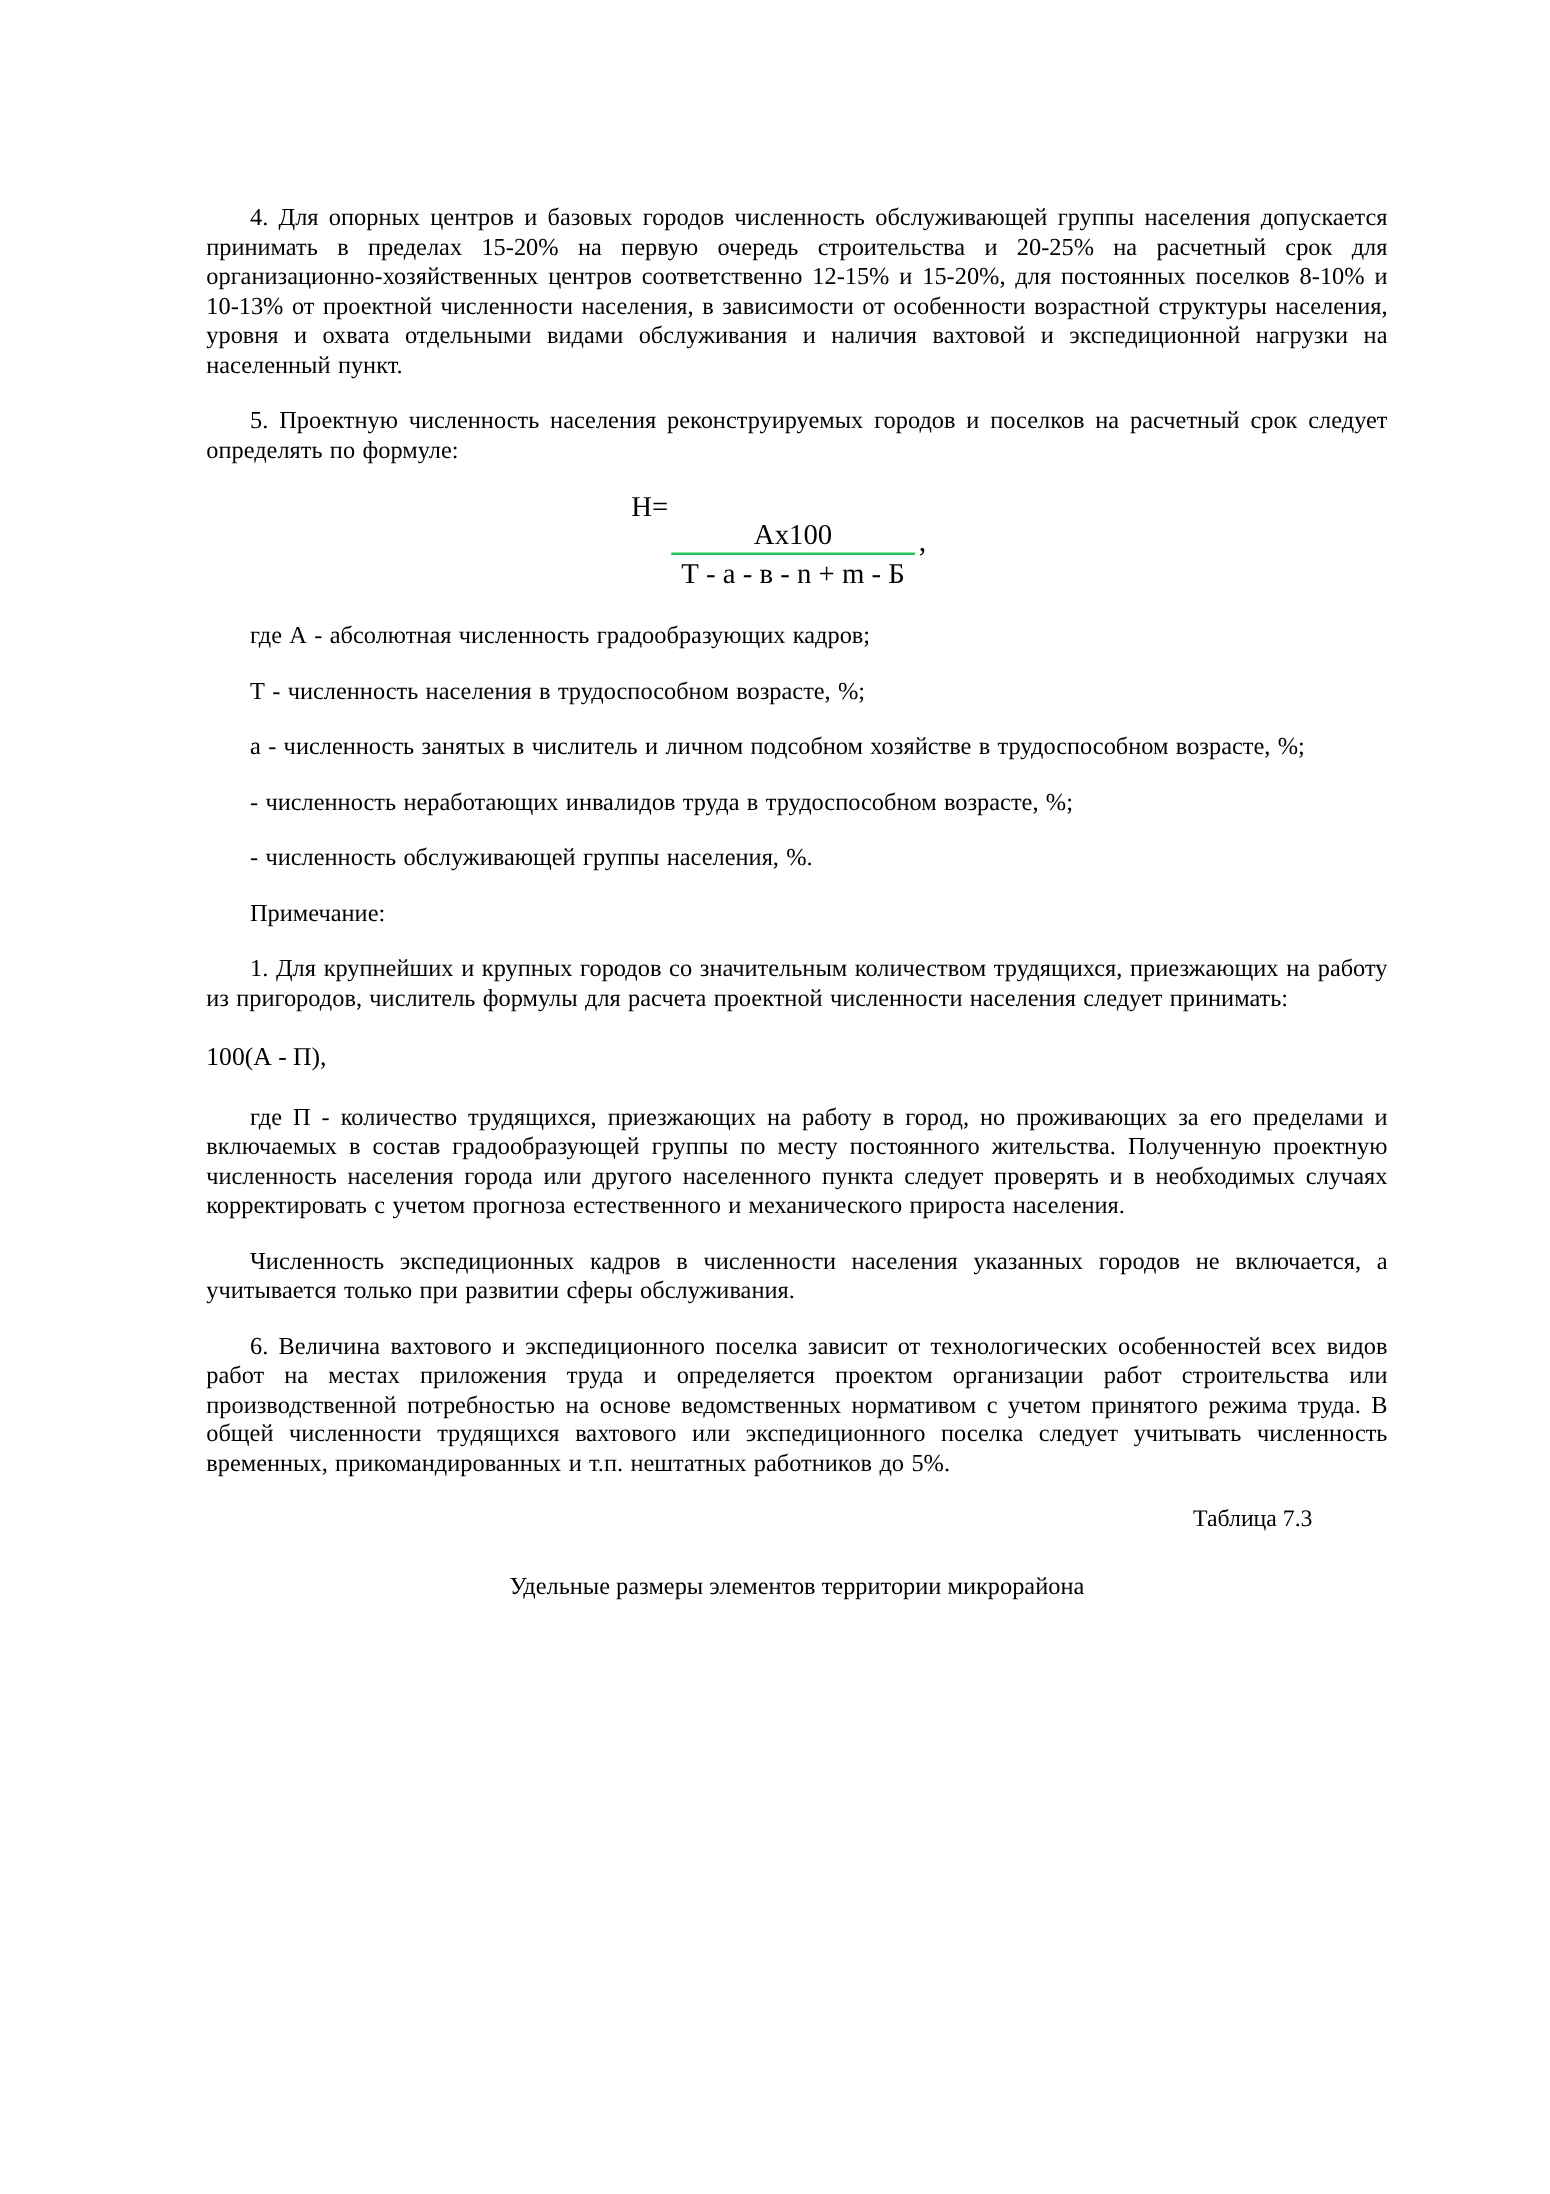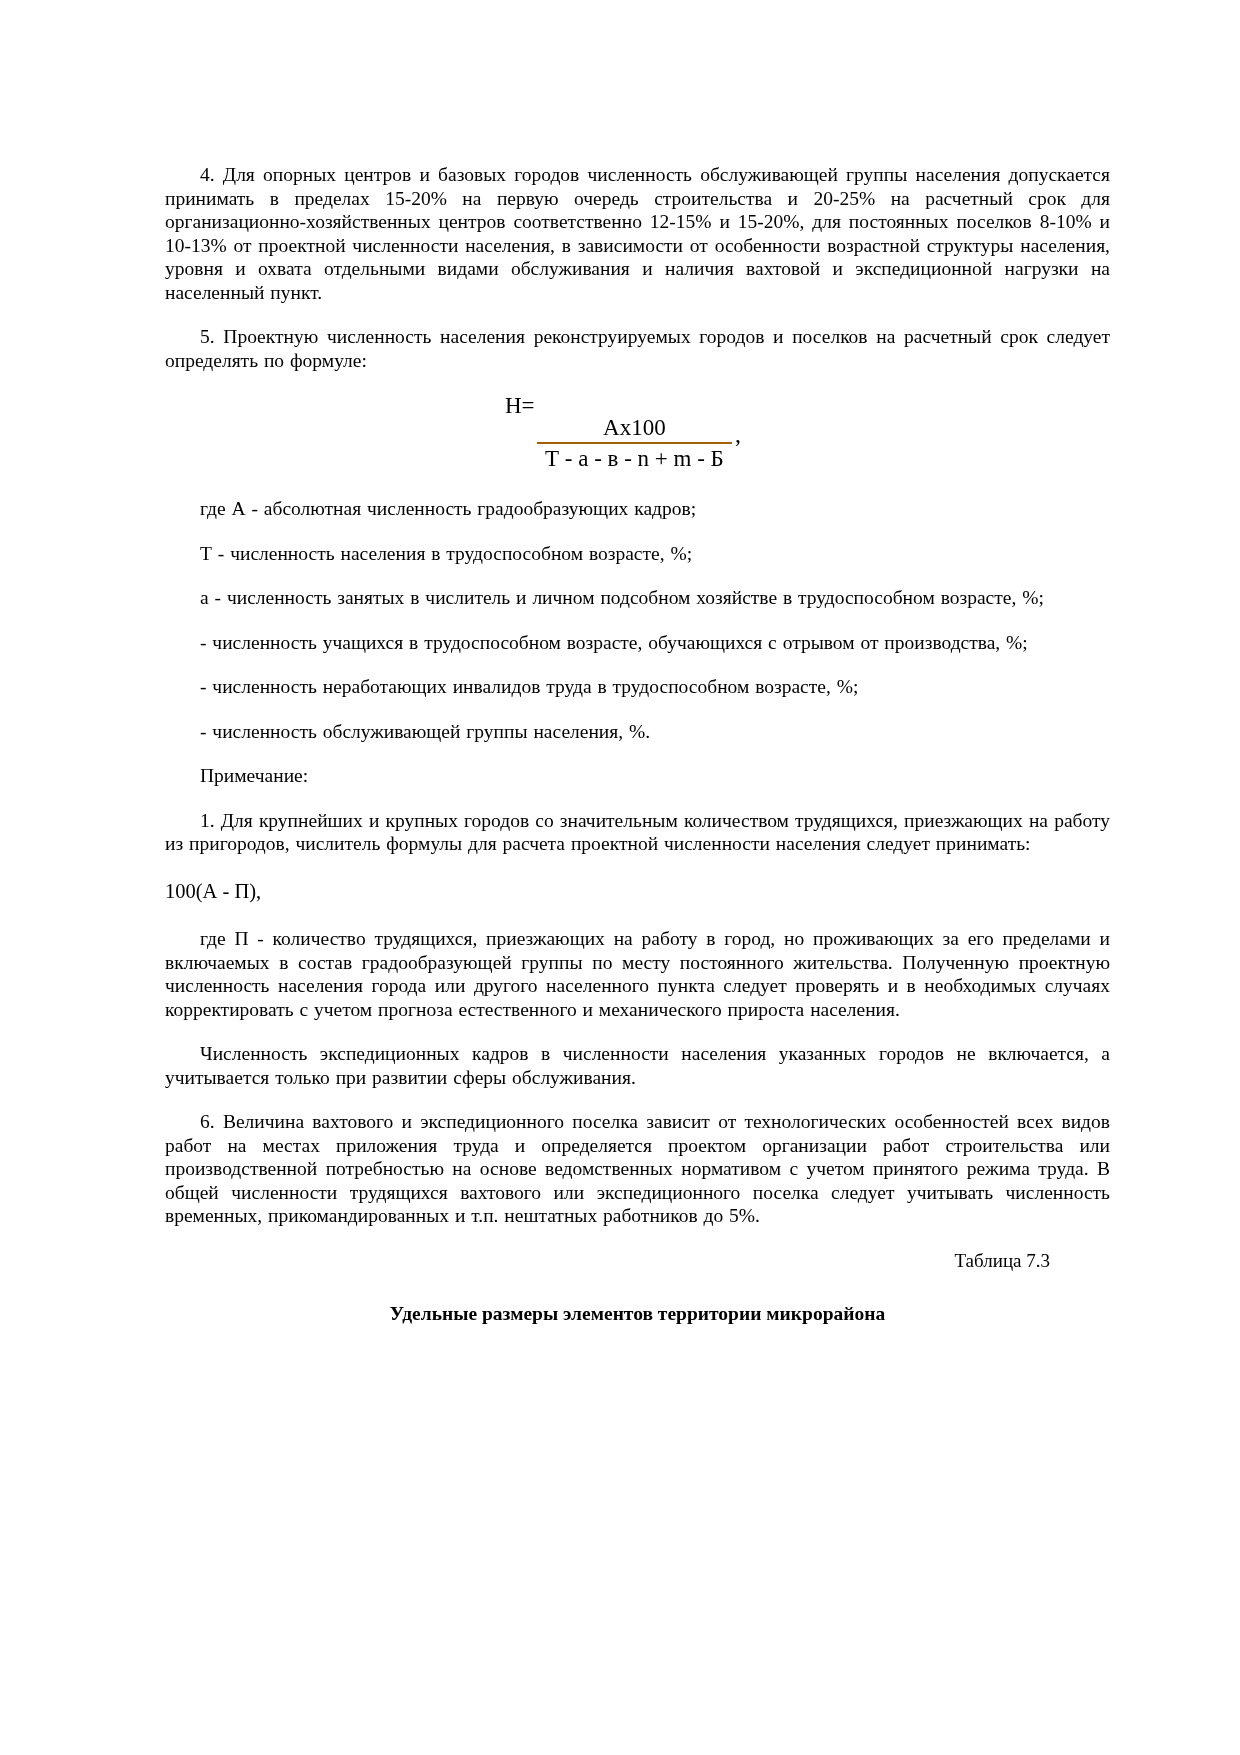--- a/index.html
+++ b/index.html
@@ -51,21 +51,21 @@
     flex-direction: column;
     align-items: center;
     text-align: center;
   }
   .f-num {
     display: block;
     padding: 0 4px 2px 4px;
   }
   .f-den {
     display: block;
-    border-top: 2px solid #a16207;
+    border-top: 2px solid #22c55e;
     padding: 2px 8px 0 8px;
     white-space: nowrap;
   }
   .f-comma {
     position: absolute;
     left: 570px;
     top: 28px;
     font-size: 24px;
   }
 
@@ -84,21 +84,21 @@
     text-align: right;
     text-indent: 0;
     padding-right: 60px;
     margin: 18px 0 30px 0;
   }
   .table-title {
     font-size: 19.5px;
     line-height: 23.5px;
     text-align: center;
     text-indent: 0;
-    font-weight: bold;
+    font-weight: normal;
     margin: 0;
   }
 </style>
 </head>
 <body>
 
 <div class="page">
 
   <p class="para">4. Для опорных центров и базовых городов численность обслуживающей группы населения допускается принимать в пределах 15-20% на первую очередь строительства и 20-25% на расчетный срок для организационно-хозяйственных центров соответственно 12-15% и 15-20%, для постоянных поселков 8-10% и 10-13% от проектной численности населения, в зависимости от особенности возрастной структуры населения, уровня и охвата отдельными видами обслуживания и наличия вахтовой и экспедиционной нагрузки на населенный пункт.</p>
 
@@ -109,21 +109,20 @@
     <span class="f-frac">
       <span class="f-num">Ах100</span>
       <span class="f-den">Т - а - в - n + m - Б</span>
     </span>
     <span class="f-comma">,</span>
   </div>
 
   <p class="para">где А - абсолютная численность градообразующих кадров;</p>
   <p class="para">Т - численность населения в трудоспособном возрасте, %;</p>
   <p class="para">а - численность занятых в числитель и личном подсобном хозяйстве в трудоспособном возрасте, %;</p>
-  <p class="para">- численность учащихся в трудоспособном возрасте, обучающихся с отрывом от производства, %;</p>
   <p class="para">- численность неработающих инвалидов труда в трудоспособном возрасте, %;</p>
   <p class="para">- численность обслуживающей группы населения, %.</p>
 
   <p class="para">Примечание:</p>
 
   <p class="para">1. Для крупнейших и крупных городов со значительным количеством трудящихся, приезжающих на работу из пригородов, числитель формулы для расчета проектной численности населения следует принимать:</p>
 
   <p class="formula-center">100(А - П),</p>
 
   <p class="para">где П - количество трудящихся, приезжающих на работу в город, но проживающих за его пределами и включаемых в состав градообразующей группы по месту постоянного жительства. Полученную проектную численность населения города или другого населенного пункта следует проверять и в необходимых случаях корректировать с учетом прогноза естественного и механического прироста населения.</p>

